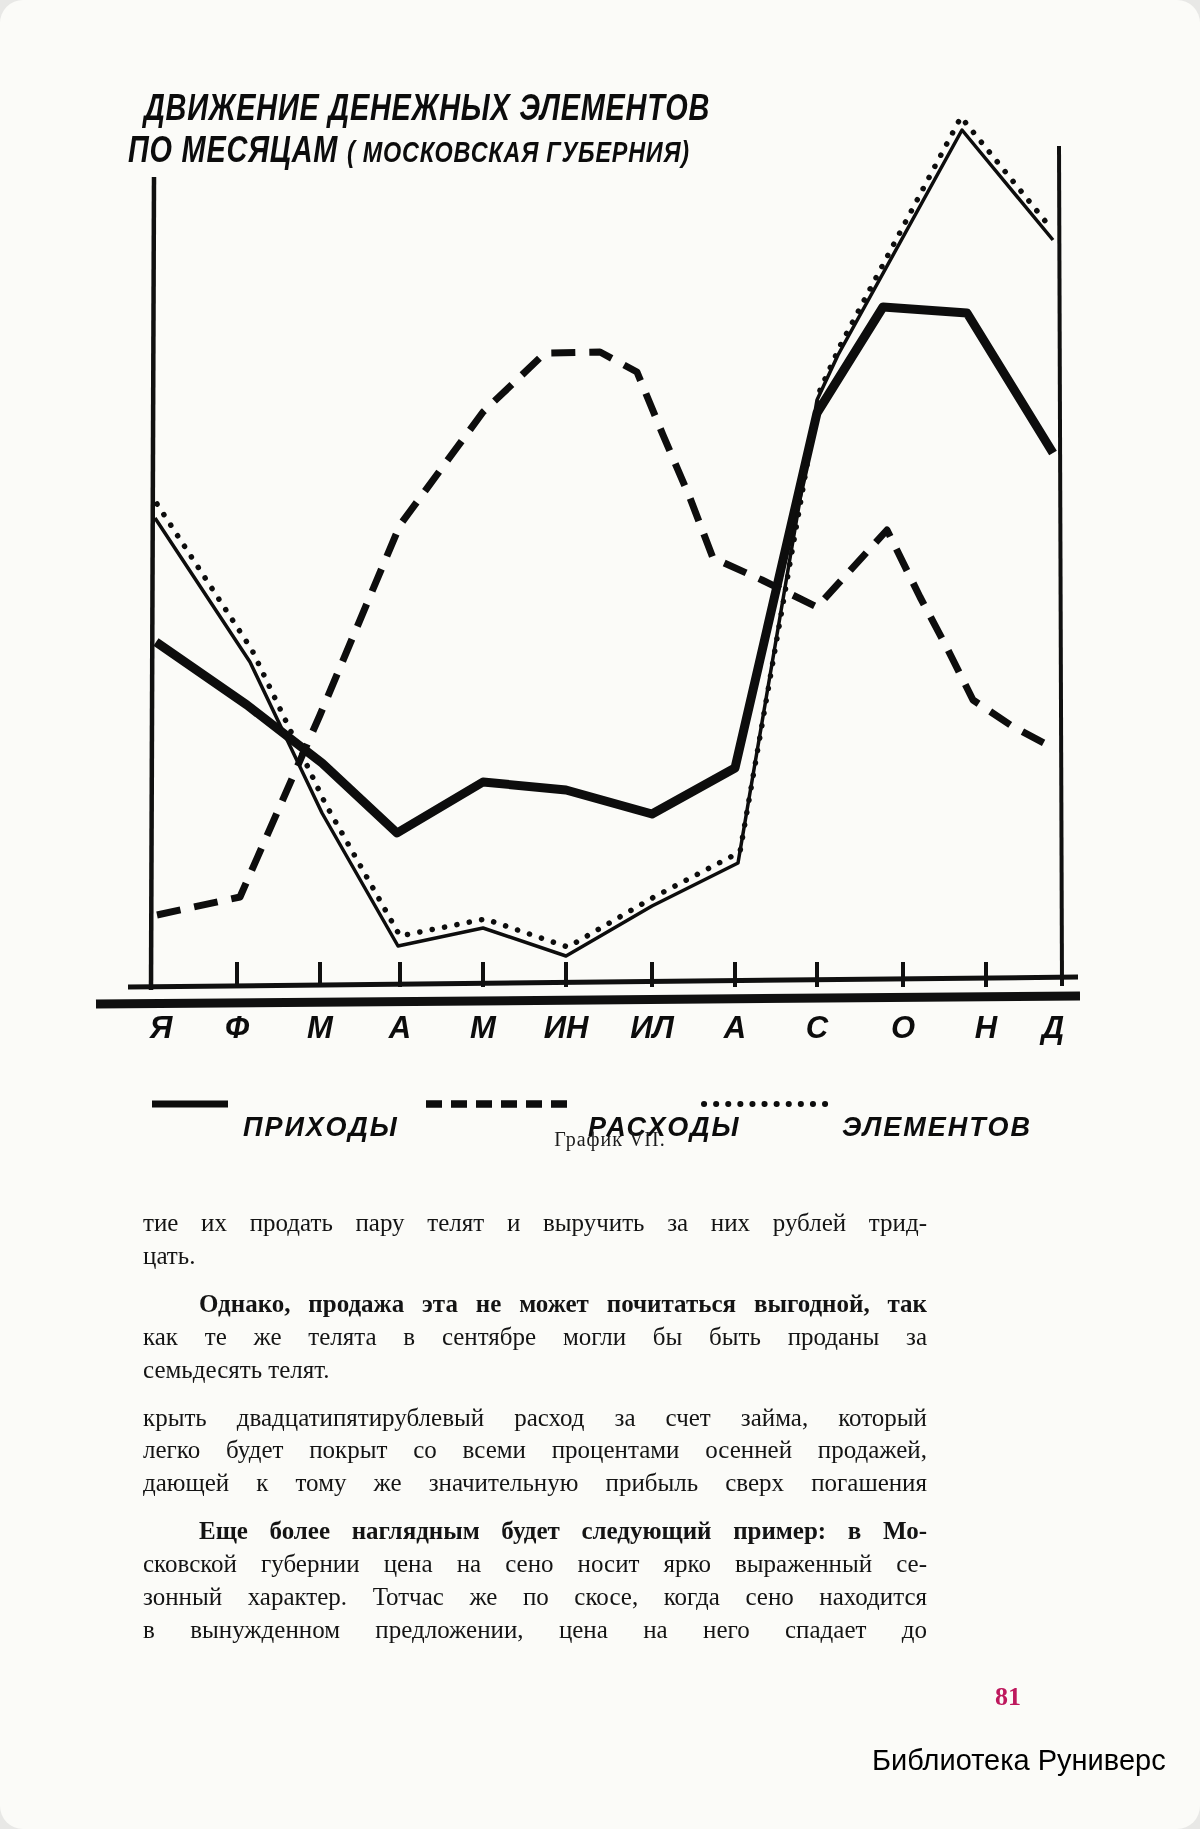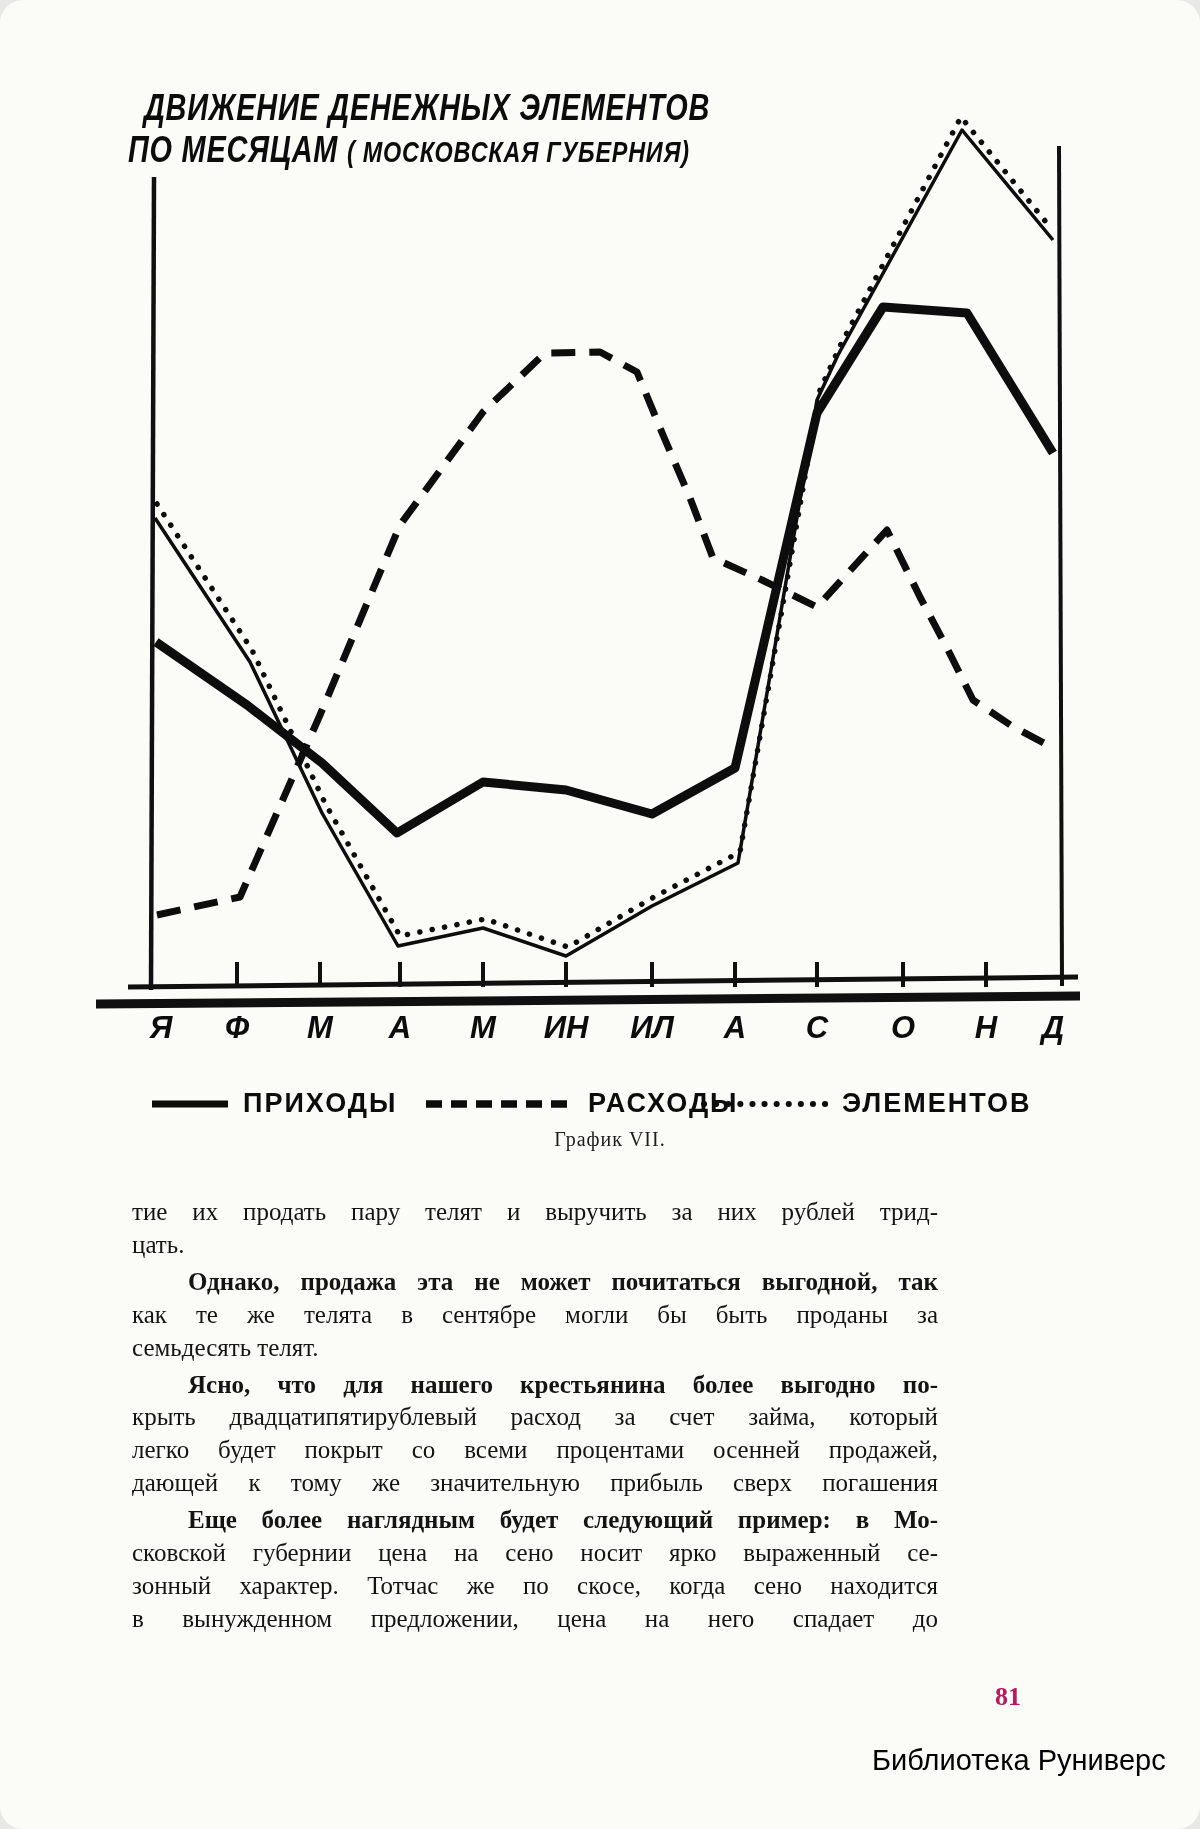--- a/index.html
+++ b/index.html
@@ -37,37 +37,37 @@
   
   .month-label{
     position:absolute;top:1010px;
     transform:translateX(-50%);
     font-family:"Liberation Sans", sans-serif;
     font-weight:bold;font-style:italic;
     font-size:31px;color:#0c0c0c;white-space:nowrap;
   }
   
   .legend-item-label{
-    position:absolute;top:1088px;
+    position:absolute;top:1112px;
     font-family:"Liberation Sans", sans-serif;
-    font-weight:bold;
+    font-weight:bold;font-style:italic;
     font-size:27px;color:#0c0c0c;letter-spacing:2px;white-space:nowrap;
   }
   .legend-sample{position:absolute;top:1097px;}
   
   .caption{
     position:absolute;left:420px;top:1128px;width:380px;
     text-align:center;font-size:20px;letter-spacing:1px;color:#1c1c1c;
   }
   
   .body-text{
     position:absolute;left:128px;top:1192px;width:814px;
     font-size:25px;line-height:32.9px;color:#141414;
   }
-  .para{margin:4px;padding:0;}
+  .para{margin:15px;padding:0;}
   .line{text-align:justify;text-align-last:justify;}
   .line.first{text-indent:56px;font-weight:bold;}
   .line.last{text-align-last:left;}
   
   .page-number{position:absolute;left:995px;top:1682px;font-size:26px;font-weight:bold;color:#be185d;}
   .watermark{
     position:absolute;left:872px;top:1744px;
     font-family:Liberation Sans, sans-serif;
     font-size:29px;color:#000000;white-space:nowrap;
   }
@@ -143,21 +143,20 @@
       <div class="para">
         <div class="line">тие их продать пару телят и выручить за них рублей трид-</div>
         <div class="line last">цать.</div>
       </div>
       <div class="para">
         <div class="line first">Однако, продажа эта не может почитаться выгодной, так</div>
         <div class="line">как те же телята в сентябре могли бы быть проданы за</div>
         <div class="line last">семьдесять телят.</div>
       </div>
       <div class="para">
-        <div class="line first">Ясно, что для нашего крестьянина более выгодно по-</div>
         <div class="line">крыть двадцатипятирублевый расход за счет займа, который</div>
         <div class="line">легко будет покрыт со всеми процентами осенней продажей,</div>
         <div class="line">дающей к тому же значительную прибыль сверх погашения</div>
       </div>
       <div class="para">
         <div class="line first">Еще более наглядным будет следующий пример: в Мо-</div>
         <div class="line">сковской губернии цена на сено носит ярко выраженный се-</div>
         <div class="line">зонный характер. Тотчас же по скосе, когда сено находится</div>
         <div class="line">в вынужденном предложении, цена на него спадает до</div>
       </div>

